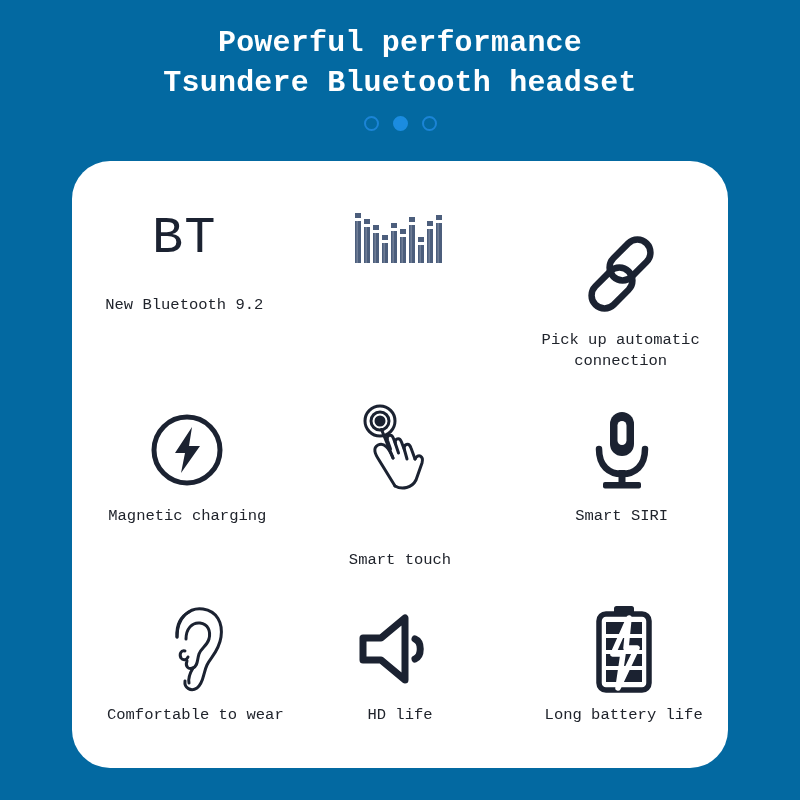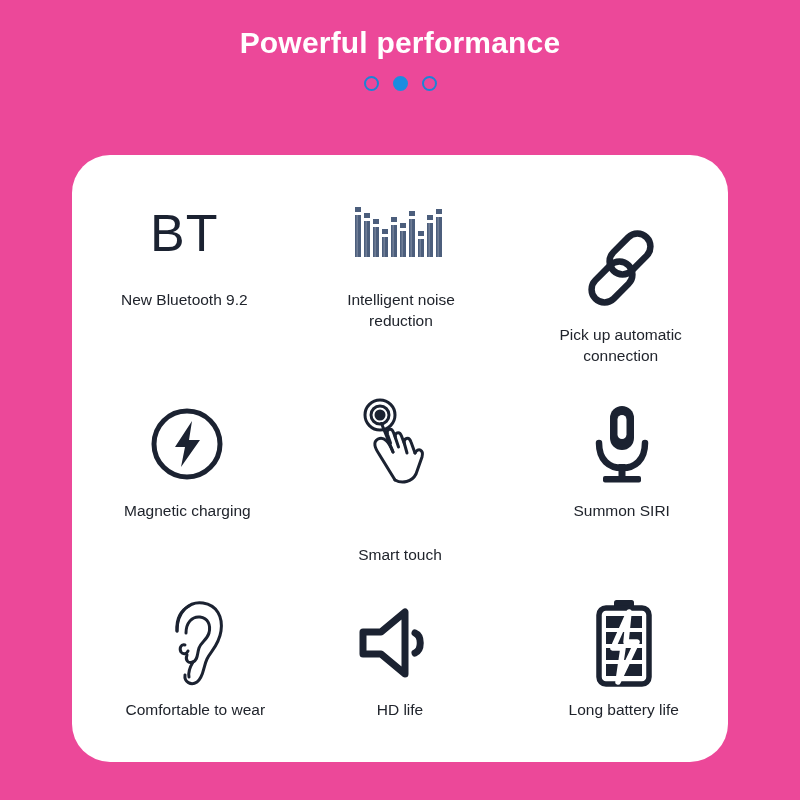--- a/index.html
+++ b/index.html
@@ -10,21 +10,22 @@
     width: 800px;
     height: 800px;
     background: #151e31;
     font-family: "Liberation Sans", sans-serif;
     overflow: hidden;
   }
   .page {
     position: relative;
     width: 800px;
     height: 800px;
-    background: #ec4899;
+    background: #0369a1;
+    font-family: Liberation Mono, monospace;
   }
 
   
   .header {
     position: absolute;
     top: 0;
     left: 0;
     width: 800px;
     height: 150px;
     text-align: center;
@@ -59,21 +60,21 @@
   }
   .dot.filled {
     background: #1b8ce0;
     border: 2px solid #1b8ce0;
   }
 
   
   .card {
     position: absolute;
     left: 72px;
-    top: 155px;
+    top: 161px;
     width: 656px;
     height: 607px;
     background: #ffffff;
     border-radius: 38px;
   }
 
   .grid {
     position: absolute;
     left: 0;
     top: 0;
@@ -130,20 +131,21 @@
 
   svg { display: block; }
 </style>
 </head>
 <body>
 
 <div class="page">
 
   <div class="header">
     <div class="title-line title-line-1">Powerful performance</div>
+    <div class="title-line title-line-2">Tsundere Bluetooth headset</div>
 
     <div class="dots">
       <div class="dot hollow"></div>
       <div class="dot filled"></div>
       <div class="dot hollow"></div>
     </div>
   </div>
 
   <div class="card">
     <div class="grid">
@@ -187,22 +189,20 @@
               <rect x="30.6" y="36" width="1.1" height="20"></rect>
               <rect x="39.6" y="24" width="1.1" height="32"></rect>
               <rect x="48.6" y="30" width="1.1" height="26"></rect>
               <rect x="57.6" y="18" width="1.1" height="38"></rect>
               <rect x="66.6" y="38" width="1.1" height="18"></rect>
               <rect x="75.6" y="22" width="1.1" height="34"></rect>
               <rect x="84.6" y="16" width="1.1" height="40"></rect>
             </g>
           </svg>
         </div>
-        <div class="caption">Intelligent noise
-reduction</div>
       </div>
 
       <div class="cell c3">
         <div class="icon-wrap">
           <svg width="86" height="86" viewBox="0 0 86 86">
             <g fill="none" stroke="#1b2231" stroke-width="6.5" stroke-linecap="round">
               <rect x="39" y="5.5" width="26" height="47" rx="13" transform="rotate(45 52 29)"></rect>
               <rect x="21" y="33.5" width="26" height="47" rx="13" transform="rotate(45 34 57)"></rect>
             </g>
           </svg>
@@ -243,21 +243,21 @@
       <div class="cell c6">
         <div class="icon-wrap">
           <svg width="78" height="86" viewBox="0 0 78 86">
             <rect x="27" y="5" width="24" height="44" rx="12" fill="#1b2231"></rect>
             <rect x="34.5" y="14" width="9" height="24" rx="4.5" fill="#ffffff"></rect>
             <path d="M16 42 C16 59 26 67 39 67 C52 67 62 59 62 42" fill="none" stroke="#1b2231" stroke-width="6.5" stroke-linecap="round"></path>
             <rect x="35.5" y="63" width="7" height="14" fill="#1b2231"></rect>
             <rect x="20" y="75" width="38" height="6.5" rx="2" fill="#1b2231"></rect>
           </svg>
         </div>
-        <div class="caption">Summon SIRI</div>
+        <div class="caption">Smart SIRI</div>
       </div>
 
       <div class="cell c7">
         <div class="icon-wrap">
           <svg width="76" height="92" viewBox="0 0 76 92">
             <g fill="none" stroke="#1b2231" stroke-width="3" stroke-linecap="round" stroke-linejoin="round">
               <path d="M20 34 C20 14 33 4 46 6 C60 8 66 20 64 34 C62 48 54 54 50 62
                        C46 70 47 80 40 85 C34 89 27 85 28 78"></path>
               <path d="M20 34 C19 22 24 13 32 9"></path>
               <path d="M29 36 C29 26 35 19 43 20 C51 21 54 28 52 36 C50 43 44 45 42 51

